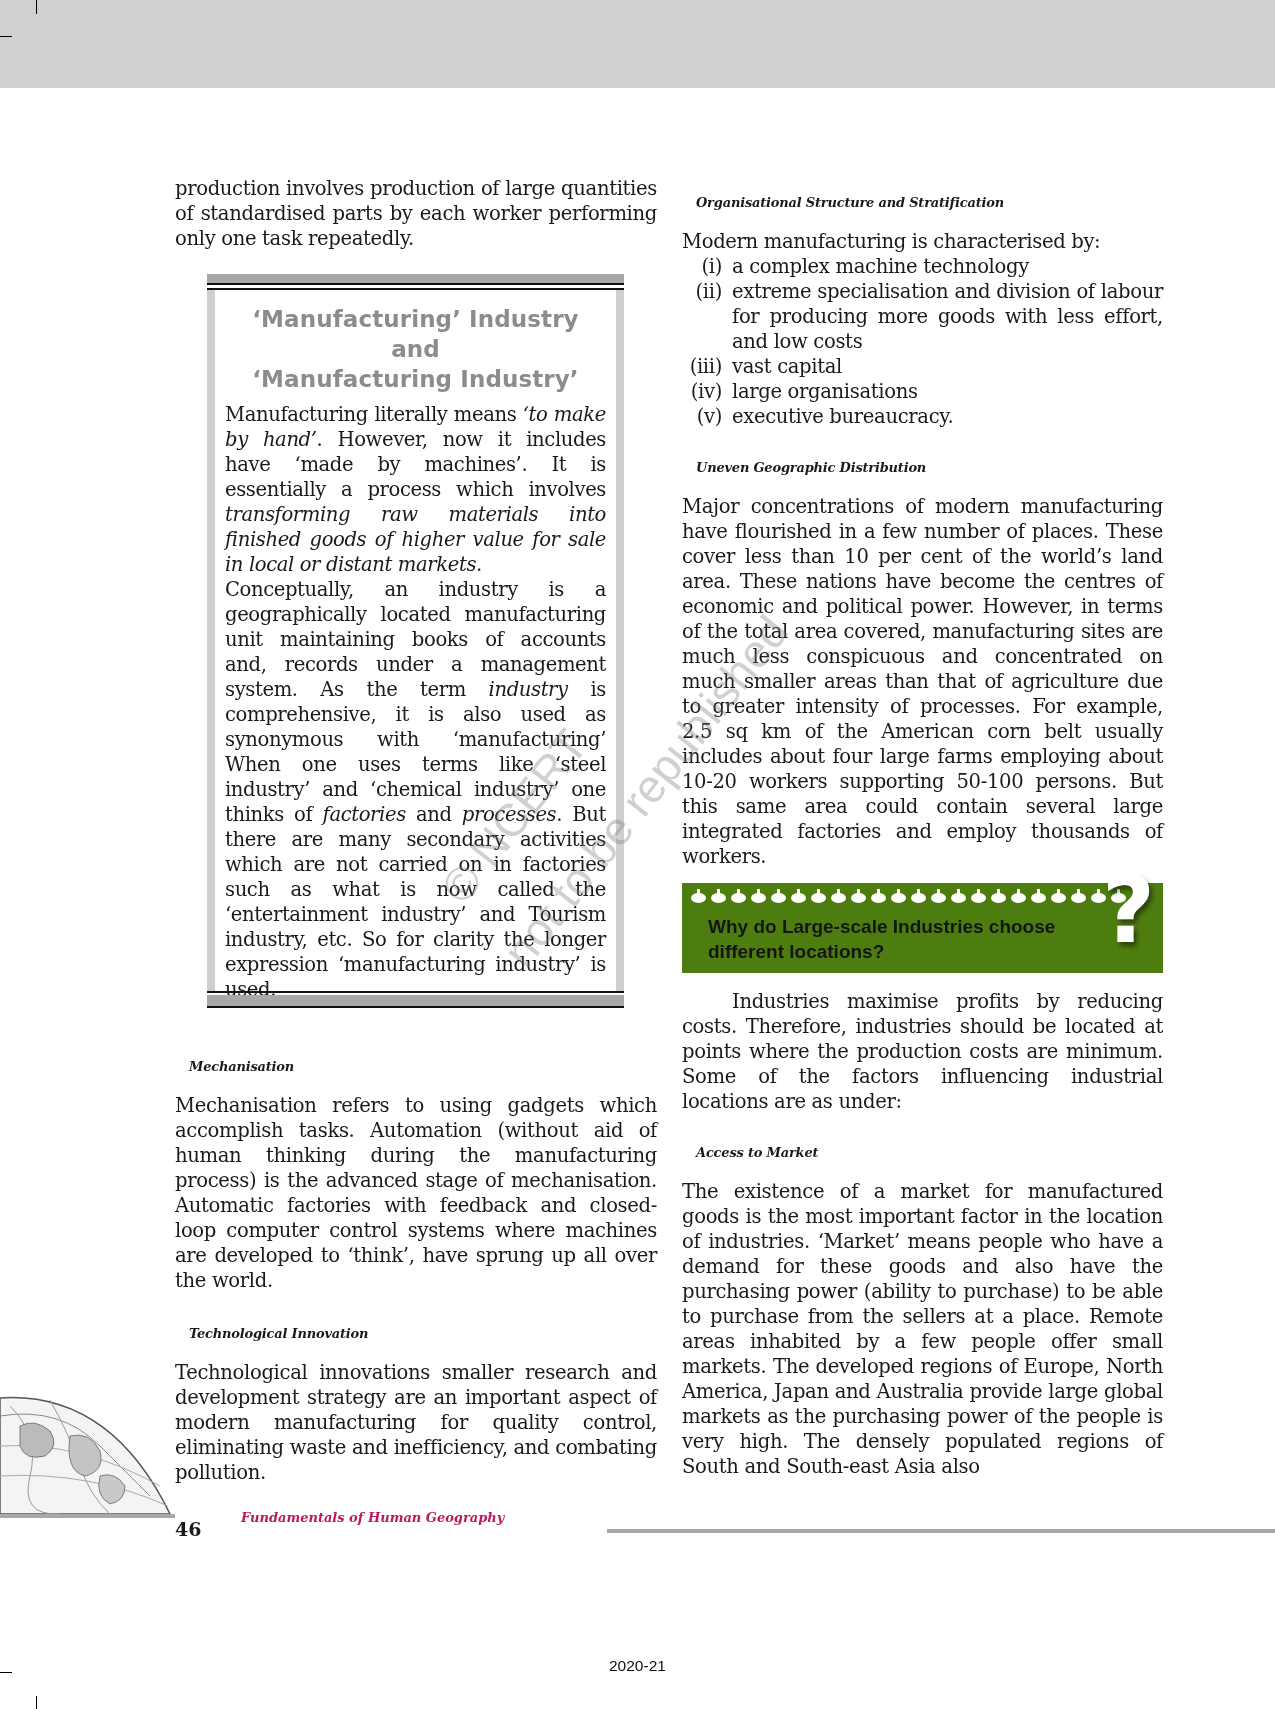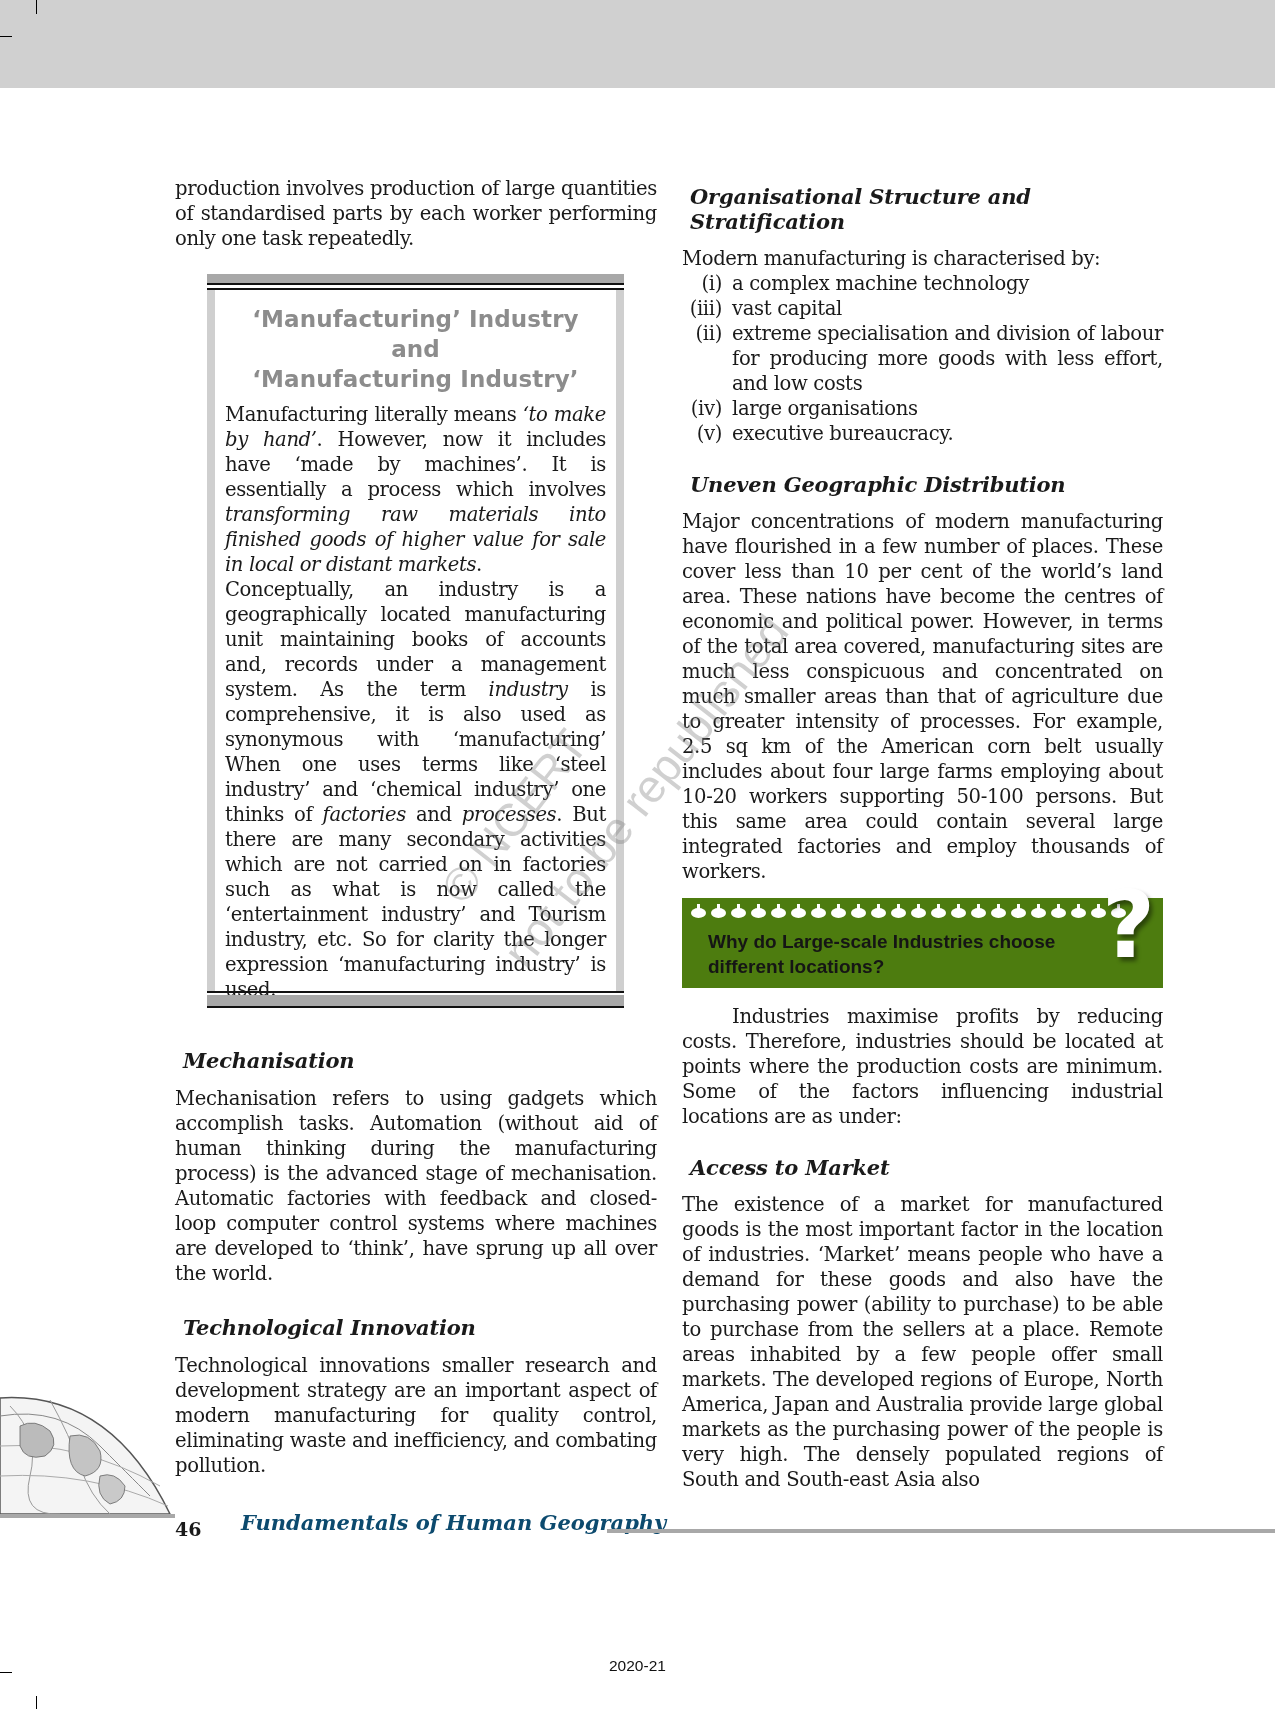--- a/index.html
+++ b/index.html
@@ -13,21 +13,21 @@
     .col { position: absolute; }
     .col-left { left: 175px; top: 176px; width: 482px; }
     .col-right { left: 682px; top: 176px; width: 481px; }
     p, .txt {
       margin: 0; font-size: 19.6px; line-height: 25px;
       text-align: justify; letter-spacing: -0.35px;
       font-family: "DejaVu Serif", serif;
     }
     .heading {
       font-family: "DejaVu Serif", serif; font-weight: bold; font-style: italic;
-      font-size: 21px; line-height: 25px; margin: 8px; letter-spacing: -0.2px;
+      font-size: 13px; line-height: 25px; margin: 14px; letter-spacing: -0.2px;
     }
     .box { position: absolute; left: 207px; top: 274px; width: 417px; height: 733px; }
     .box-top-grey { position: absolute; left: 0; top: 0; width: 417px; height: 9px; background: #a8a8a8; border-bottom: 2px solid #111; }
     .box-top-line { position: absolute; left: 0; top: 14px; width: 417px; height: 2px; background: #111; }
     .box-bottom-line { position: absolute; left: 0; top: 717px; width: 417px; height: 2px; background: #111; }
     .box-bottom-grey { position: absolute; left: 0; top: 721px; width: 417px; height: 11px; background: #a8a8a8; border-bottom: 2px solid #111; }
     .box-side-l { position: absolute; left: 0; top: 16px; width: 8px; height: 701px; background: #cfcfcf; }
     .box-side-r { position: absolute; right: 0; top: 16px; width: 8px; height: 701px; background: #cfcfcf; }
     .box-inner { position: absolute; left: 18px; top: 30px; width: 381px; }
     .box-title {
@@ -50,21 +50,21 @@
     }
     .q-mark {
       position: absolute; right: 8px; top: -22px;
       font-family: "DejaVu Sans", sans-serif; font-weight: bold; font-size: 92px; line-height: 100px;
       color: #ffffff; text-shadow: 3px 4px 4px rgba(0,0,0,0.45);
     }
     .indent { text-indent: 50px; }
     .globe { position: absolute; left: 0; top: 1386px; width: 175px; height: 136px; }
     .footer { position: absolute; left: 175px; top: 1510px; width: 1100px; height: 30px; }
     .page-num { position: absolute; left: 0; top: 8px; font-family: "DejaVu Serif", serif; font-weight: bold; font-size: 19px; }
-    .book-title { position: absolute; left: 66px; top: 0; font-family: "DejaVu Serif", serif; font-weight: bold; font-style: italic; font-size: 21px; color: #0c4a6e; }
+    .book-title { position: absolute; left: 66px; top: 0; font-family: "DejaVu Serif", serif; font-weight: bold; font-style: italic; font-size: 13px; color: #be185d; }
     .footer-rule { position: absolute; left: 432px; top: 19px; width: 668px; height: 4px; background: #a8a8a8; }
     .year { position: absolute; left: 609px; top: 1657px; font-family: Liberation Sans, sans-serif; font-size: 15.5px; color: #111; }
     .watermark {
       position: absolute; left: 430px; top: 880px; transform: rotate(-52deg); transform-origin: left top;
       font-family: "Liberation Sans", sans-serif; font-size: 46px; color: rgba(120,120,120,0.35); white-space: nowrap; pointer-events: none;
     }
     .watermark2 {
       position: absolute; left: 492px; top: 944px; transform: rotate(-52deg); transform-origin: left top;
       font-family: "Liberation Sans", sans-serif; font-size: 46px; color: rgba(120,120,120,0.35); white-space: nowrap; pointer-events: none;
     }
@@ -107,22 +107,22 @@
 <div class="col" style="left:175px;top:1307px;width:482px;">
   <h3 class="heading">Technological Innovation</h3>
   <p style="margin-top:13px;">Technological innovations smaller research and development strategy are an important aspect of modern manufacturing for quality control, eliminating waste and inefficiency, and combating pollution.</p>
 </div>
 
 <div class="col col-right">
   <h3 class="heading">Organisational Structure and Stratification</h3>
   <p style="margin-top:12px;">Modern manufacturing is characterised by:</p>
   <ol class="roman">
     <li><span class="num">(i)</span><span>a complex machine technology</span></li>
+    <li><span class="num">(ii)</span><span>extreme specialisation and division of labour for producing more goods with less effort, and low costs</span></li>
     <li><span class="num">(iii)</span><span>vast capital</span></li>
-    <li><span class="num">(ii)</span><span>extreme specialisation and division of labour for producing more goods with less effort, and low costs</span></li>
     <li><span class="num">(iv)</span><span>large  organisations</span></li>
     <li><span class="num">(v)</span><span>executive bureaucracy.</span></li>
   </ol>
 
   <h3 class="heading" style="margin-top:26px;">Uneven Geographic Distribution</h3>
   <p style="margin-top:12px;">Major concentrations of modern manufacturing have flourished in a few number of places. These cover less than 10 per cent of the world’s land area. These nations have become the centres of economic and political power. However, in terms of the total area covered, manufacturing sites are much less conspicuous and concentrated on much smaller areas than that of agriculture due to greater intensity of processes. For example, 2.5 sq km of the American corn belt usually includes about four large farms employing about 10-20 workers supporting 50-100 persons. But this same area could contain several large integrated factories and employ thousands of workers.</p>
 
   <div class="q-box">
     <div class="dots">
       <span class="dot"></span>

